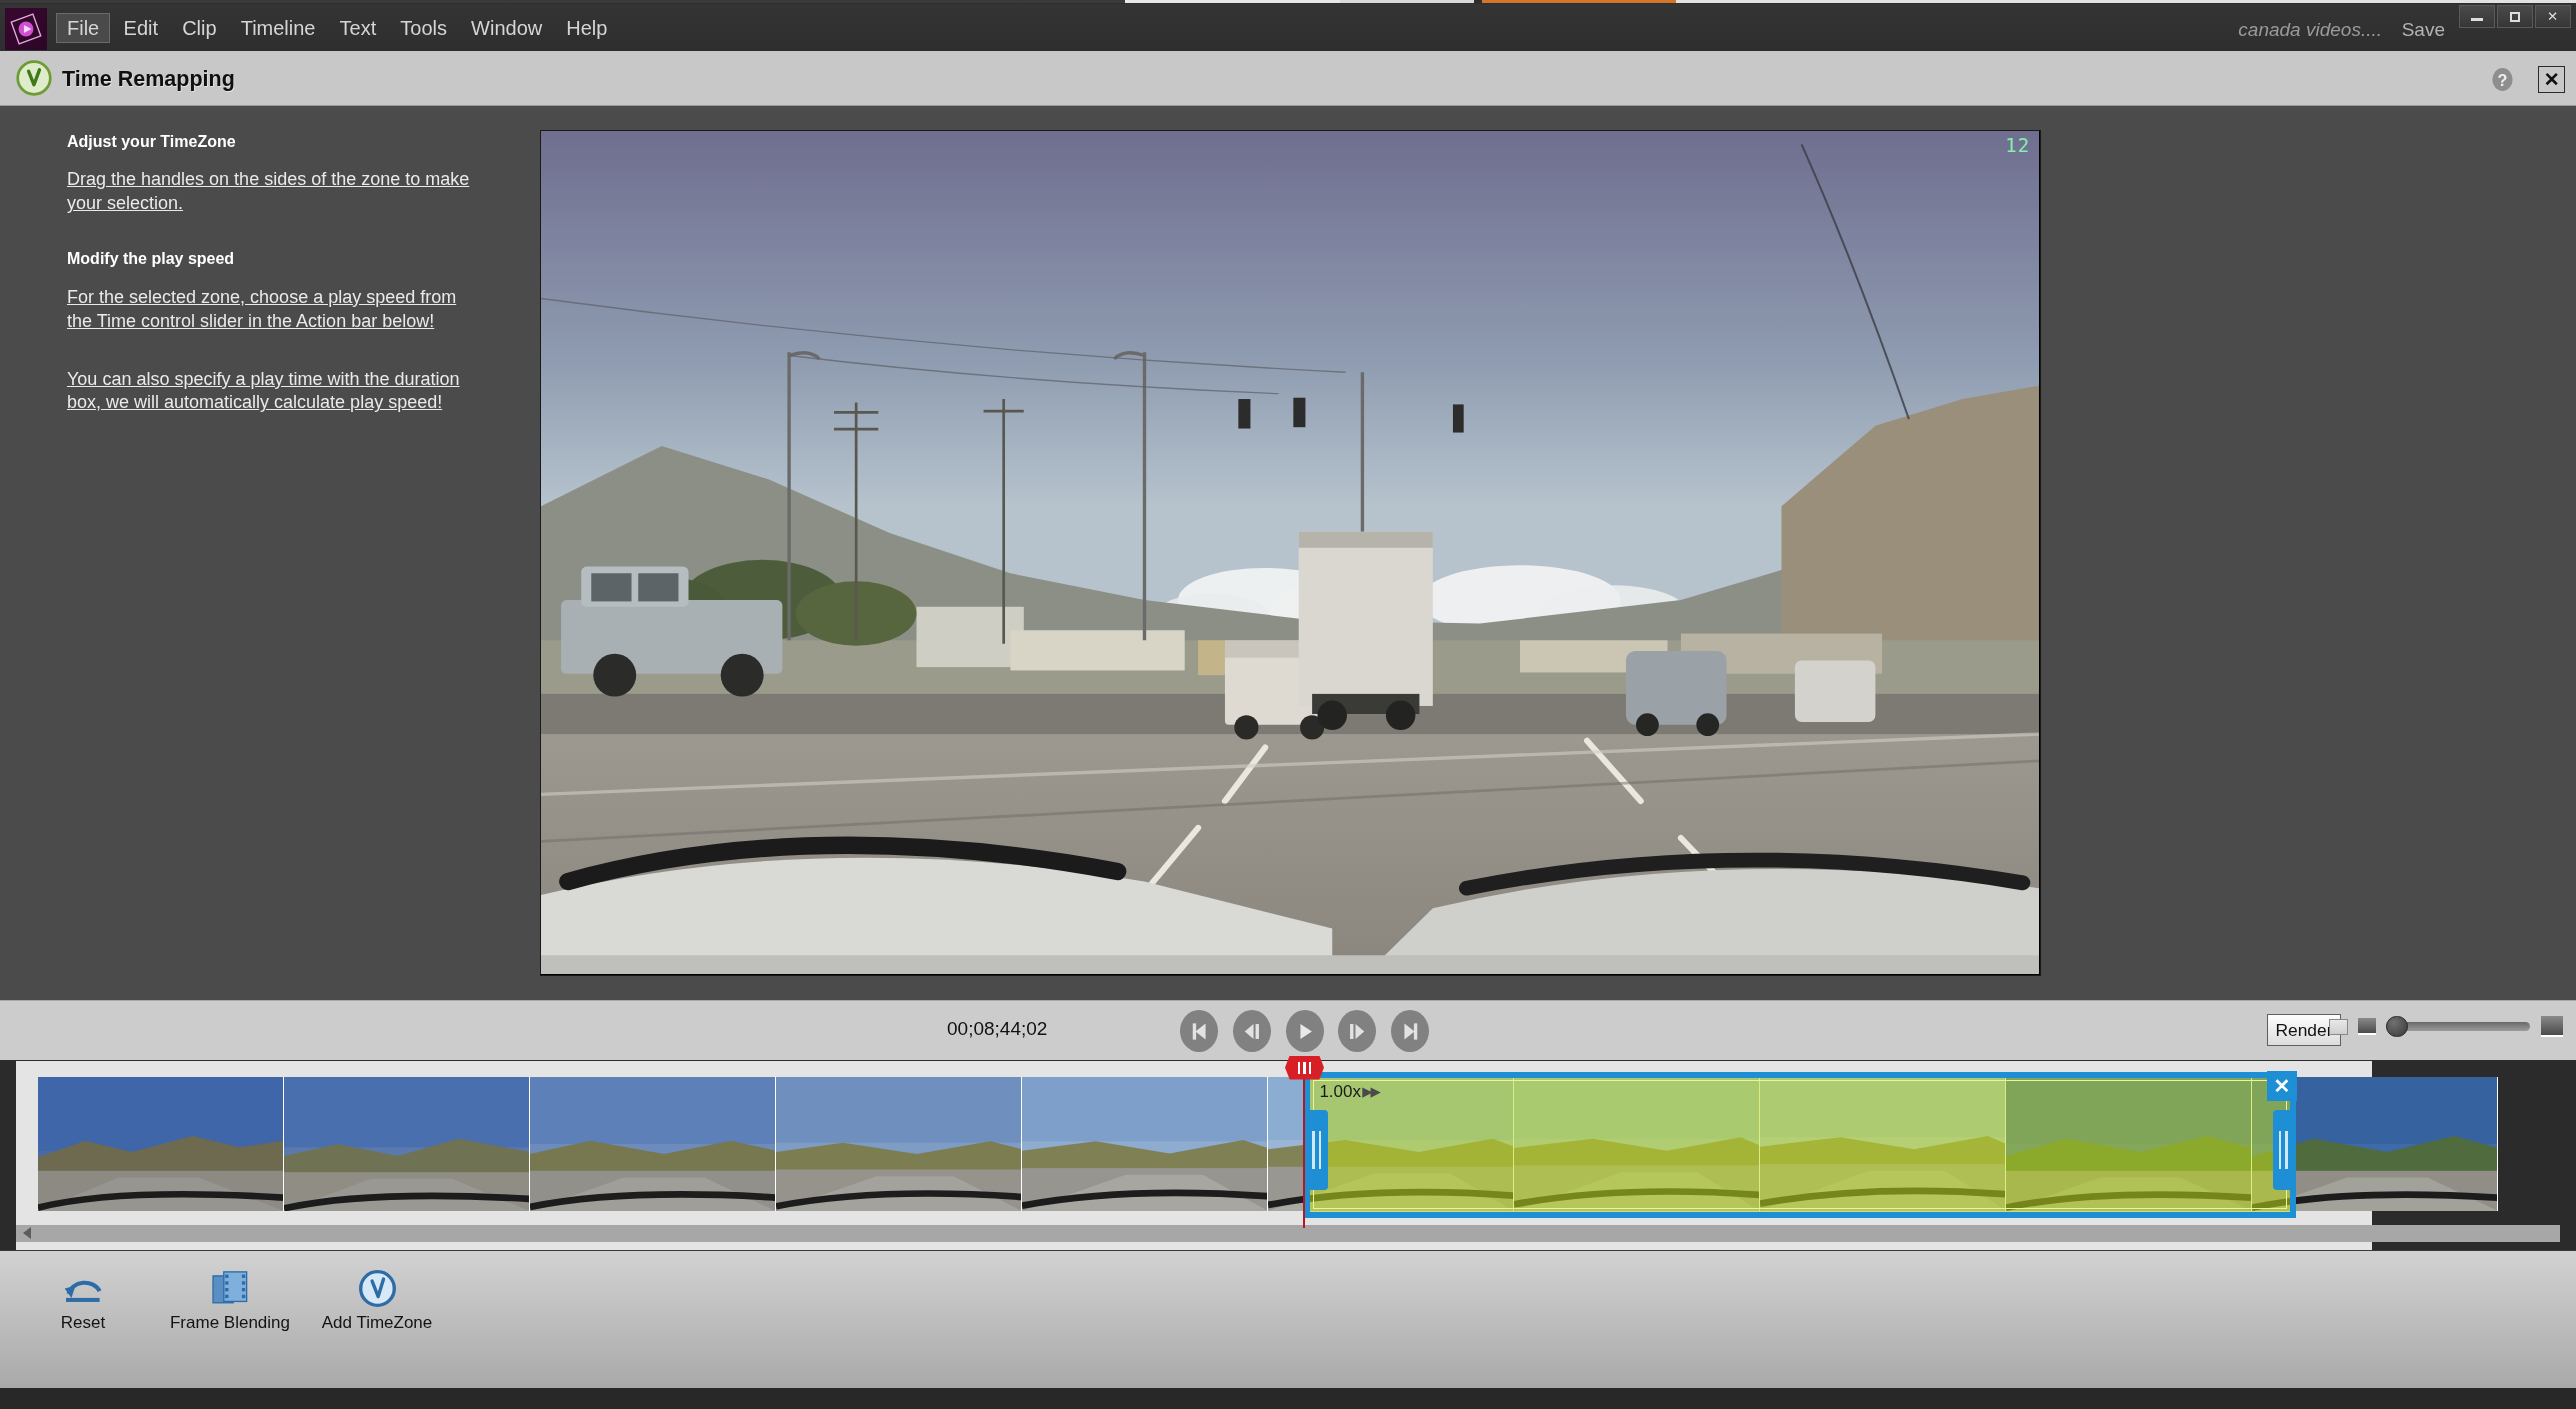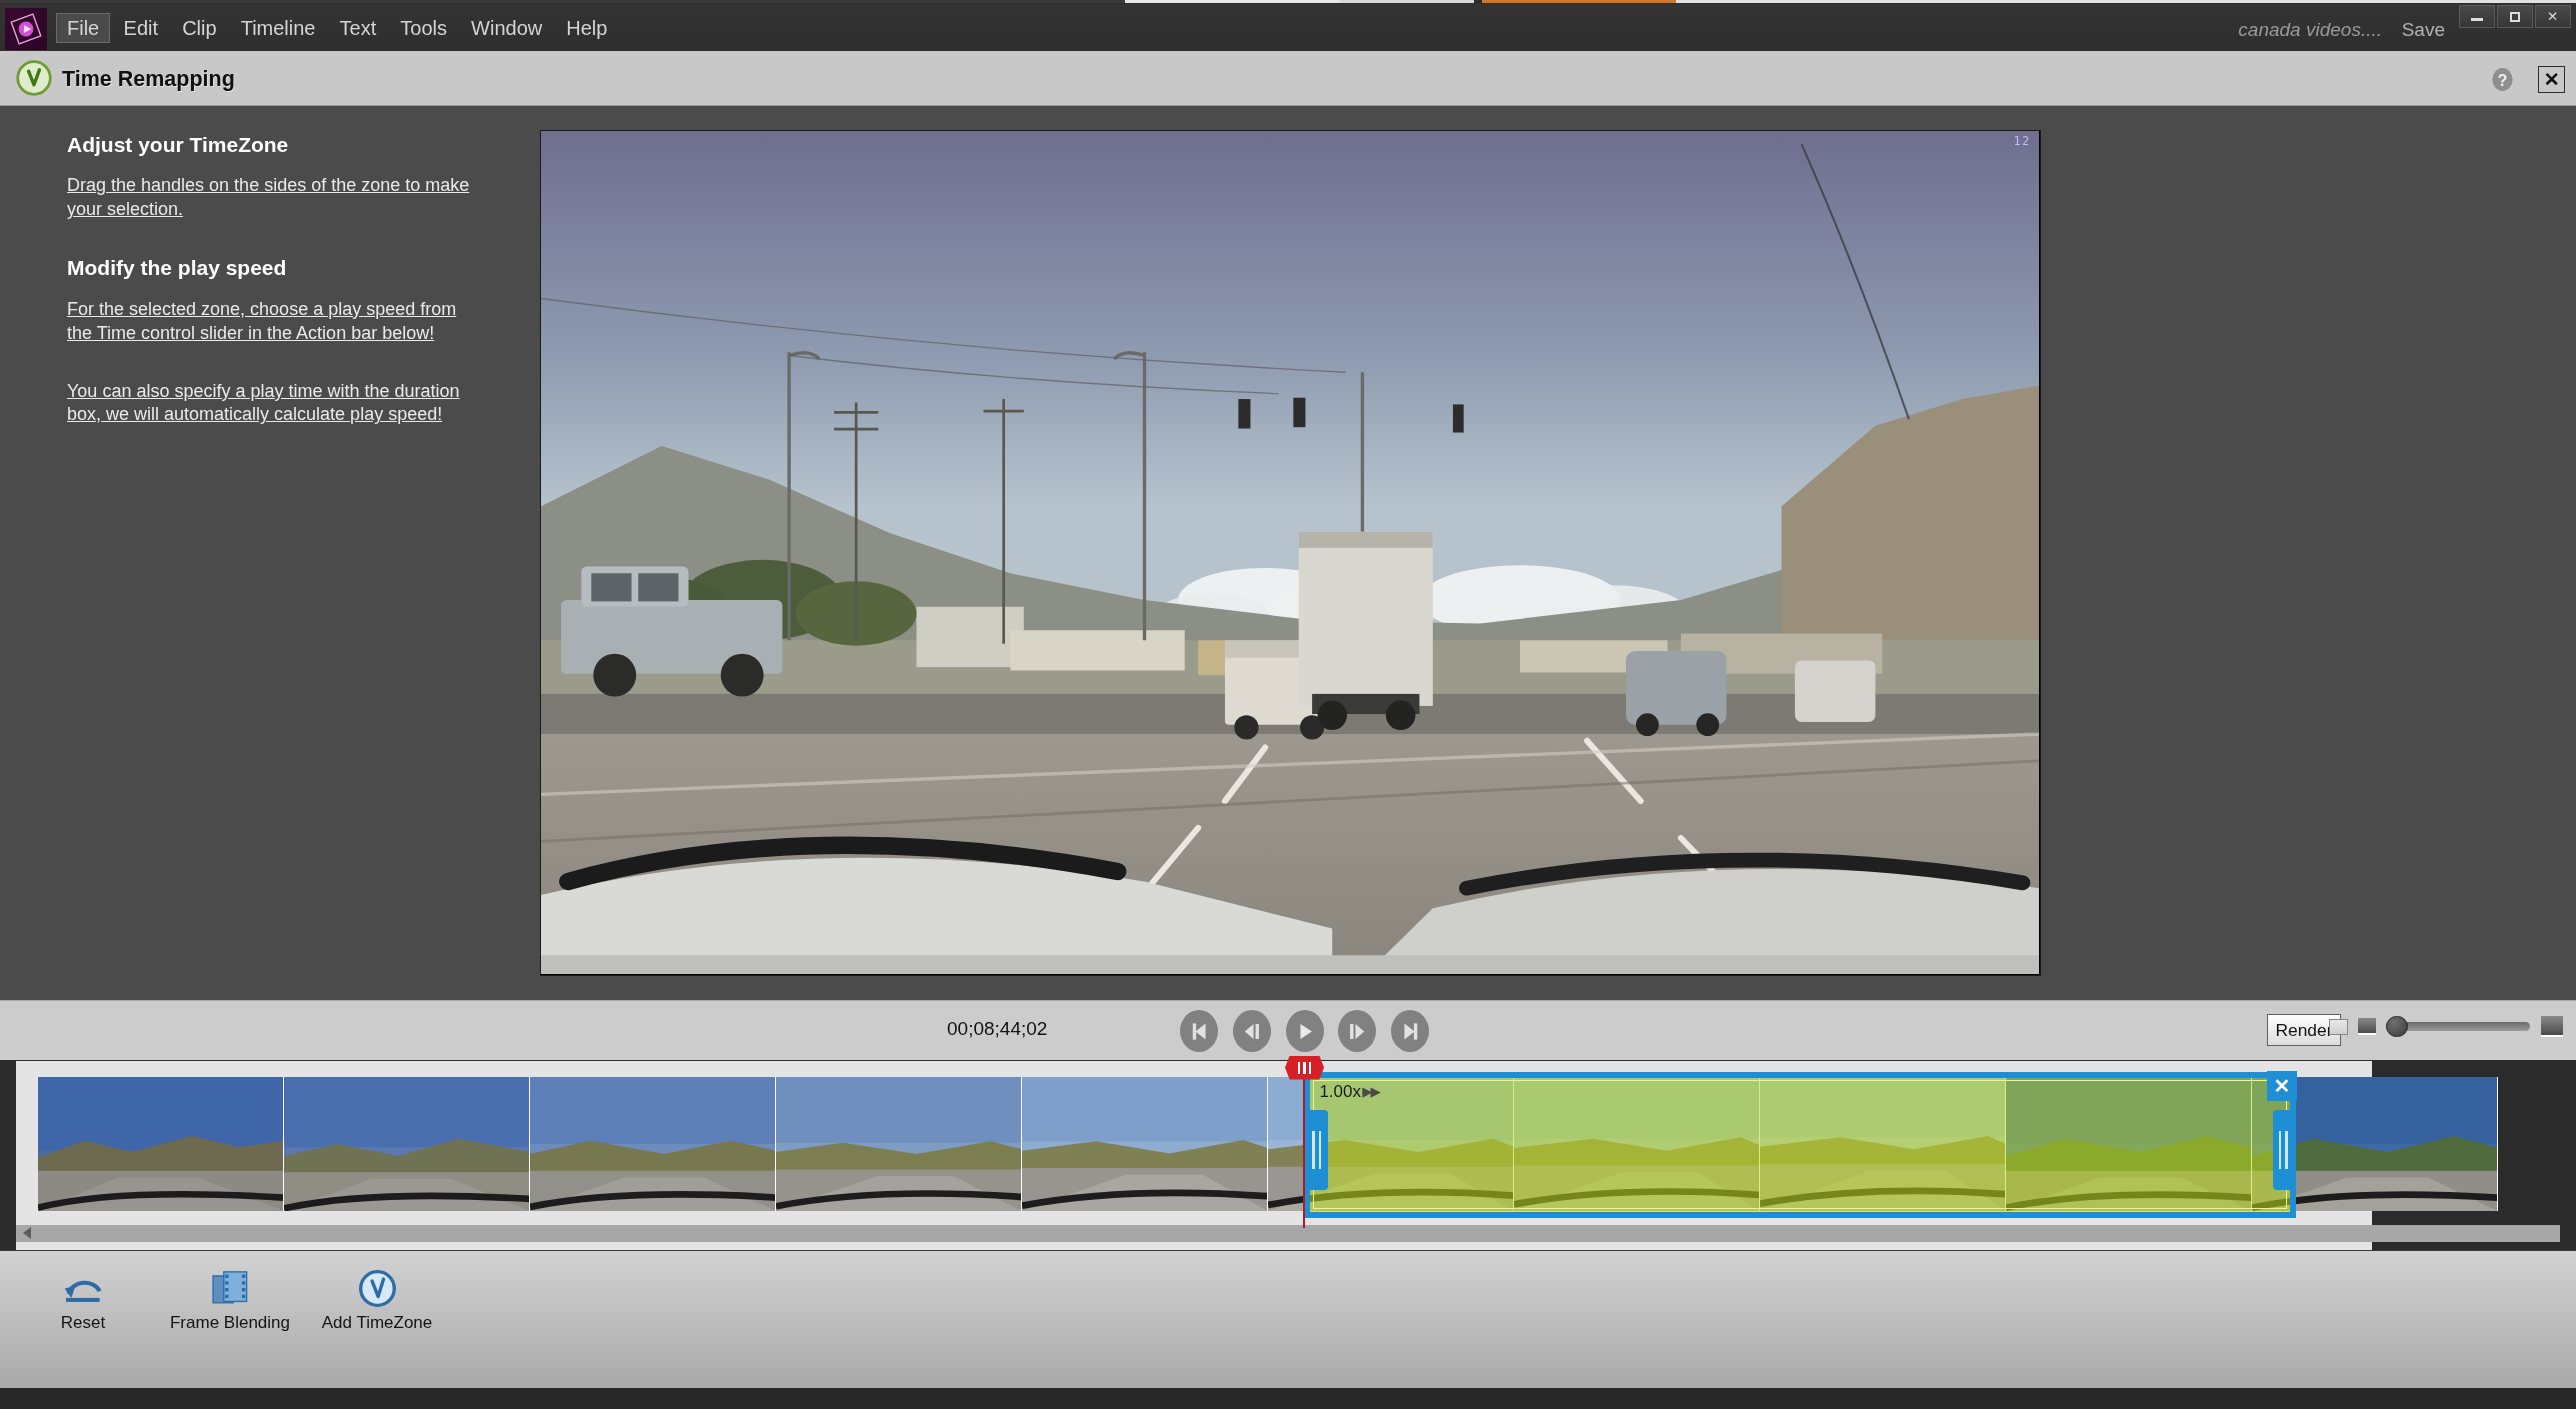--- a/index.html
+++ b/index.html
@@ -67,31 +67,31 @@
     display:flex; align-items:center; justify-content:center;
     font-size: 19px; font-weight: bold; color:#111;
   }
 
   
   .body-area {
     position: absolute; left: 0; top: 106px; width: 2576px; height: 894px;
     background: #4b4b4b;
   }
   .sidebar { position: absolute; left: 0; top: 0; width: 536px; height: 894px; padding: 27px 64px 0 67px; }
-  .side-h { color: #ffffff; font-size: 21px; font-weight: bold; margin-bottom: 17.4px; }
+  .side-h { color: #ffffff; font-size: 16px; font-weight: bold; margin-bottom: 17.4px; }
   .side-p { color: #eaeaea; font-size: 18px; line-height: 1.33; margin-bottom: 34px; text-decoration: underline; }
 
   
   .video-wrap {
     position: absolute; left: 540px; top: 24px; width: 1501px; height: 846px;
     background: #000; border: 1.3px solid #1a1a1a;
   }
   .video-canvas { position:absolute; inset:0; overflow:hidden; }
   .video-overlay-num {
-    position:absolute; right: 9.4px; top: 2.7px; color:#c4b5fd; font-size: 12px;
+    position:absolute; right: 9.4px; top: 2.7px; color:#86efac; font-size: 19px;
     font-family: "DejaVu Sans Mono", monospace; letter-spacing: 1.3px; z-index: 5;
   }
 
   
   .transport {
     position: absolute; left: 0; top: 1000px; width: 2576px; height: 60px;
     background: #ccc; border-top: 0.7px solid #a8a8a8;
   }
   .timecode {
     position: absolute; left: 947px; top: 17.4px; font-size: 19px; color: #111;

